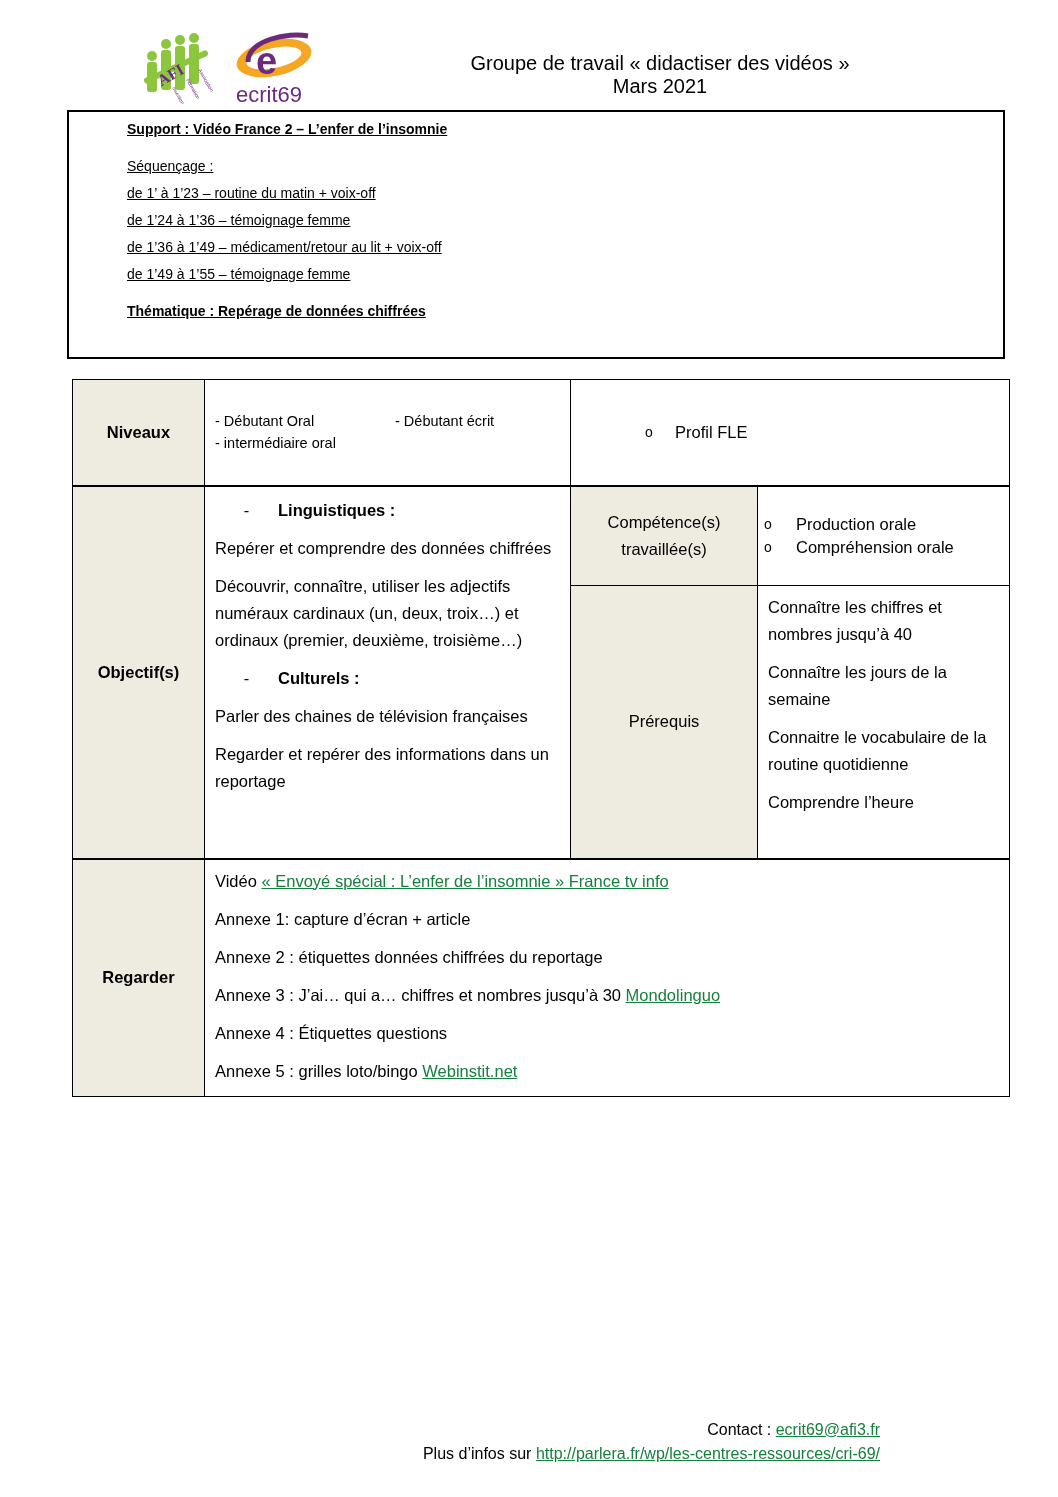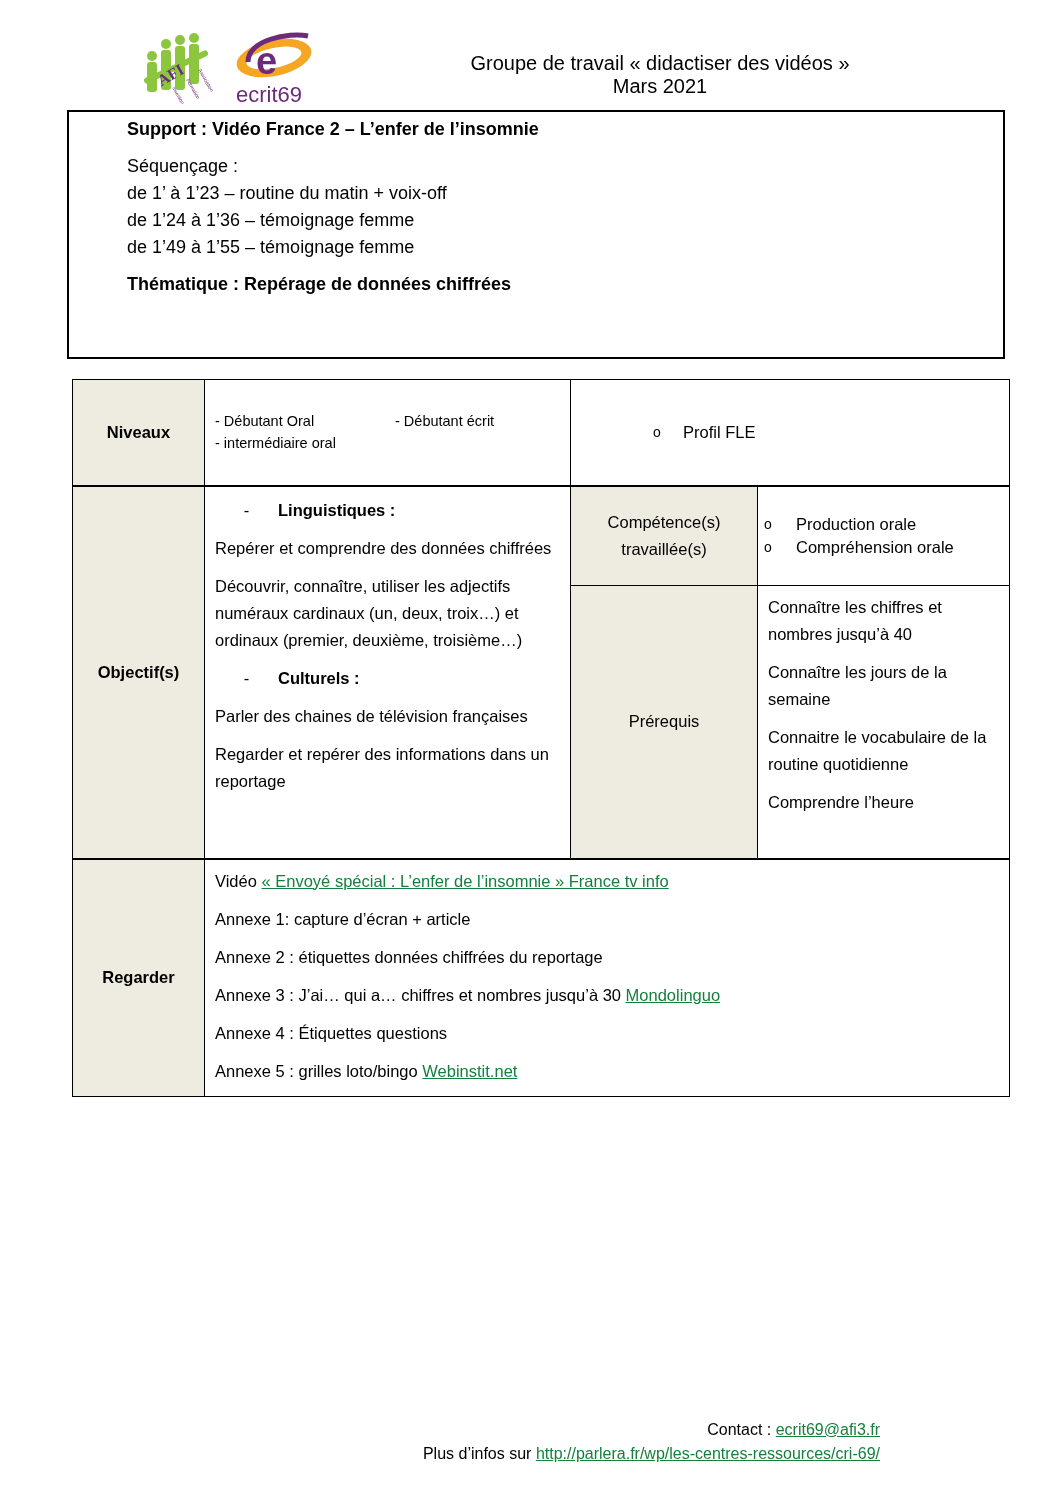--- a/index.html
+++ b/index.html
@@ -11,30 +11,30 @@
   .logo-afi { position: absolute; left: 0; top: 2px; width: 82px; height: 74px; }
   .logo-ecrit { position: absolute; left: 90px; top: 0; width: 92px; height: 78px; }
   .header-title {
     position: absolute; left: 440px; width: 440px; top: 52px; text-align: center;
     font-size: 20px; line-height: 23px;
   }
   .support-box {
     position: absolute; left: 67px; top: 110px; width: 938px; height: 249px;
     border: 2px solid #000; box-sizing: border-box;
   }
-  .support-box .inner { position: absolute; left: 58px; top: 4px; right: 10px; font-size: 18px; }
+  .support-box .inner { position: absolute; left: 58px; top: 4px; right: 10px; font-size: 14px; text-decoration: underline; }
   .support-box .line { line-height: 27px; height: 27px; white-space: nowrap; }
   .bold { font-weight: bold; }
   .gap { height: 10px; }
 
   table.main {
     position: absolute; left: 72px; top: 379px; width: 937px;
     border-collapse: collapse; table-layout: fixed; font-size: 16.5px;
   }
-  table.main td { border: 1.5px solid #000; vertical-align: middle; padding: 8px; }
+  table.main td { border: 1.5px solid #000; vertical-align: middle; padding: 0; }
   table.main td.thick-top { border-top: 2px solid #000; }
   .label-cell {
     background: #eeece1; text-align: center; font-weight: bold; font-size: 16.5px;
   }
   .label-cell.normal { font-weight: normal; }
   .cell-pad { padding: 0 10px !important; }
   .para { line-height: 27px; margin: 0 0 11px 0; }
   .para:last-child { margin-bottom: 0; }
   .small { font-size: 14.5px; line-height: 22px; }
   .bullet-row { display: flex; line-height: 23px; }
@@ -83,20 +83,21 @@
   <div>Mars 2021</div>
 </div>
 
 <div class="support-box">
   <div class="inner">
     <div class="line bold">Support : Vidéo France 2 – L’enfer de l’insomnie</div>
     <div class="gap"></div>
     <div class="line">Séquençage :</div>
     <div class="line">de 1’ à 1’23 – routine du matin + voix-off</div>
     <div class="line">de 1’24 à 1’36 – témoignage femme</div>
+    <div class="line">de 1’36 à 1’49 – médicament/retour au lit + voix-off</div>
     <div class="line">de 1’49 à 1’55 – témoignage femme</div>
     <div class="gap"></div>
     <div class="line bold">Thématique : Repérage de données chiffrées</div>
   </div>
 </div>
 
 <table class="main">
   <colgroup>
     <col style="width:132px">
     <col style="width:366px">

